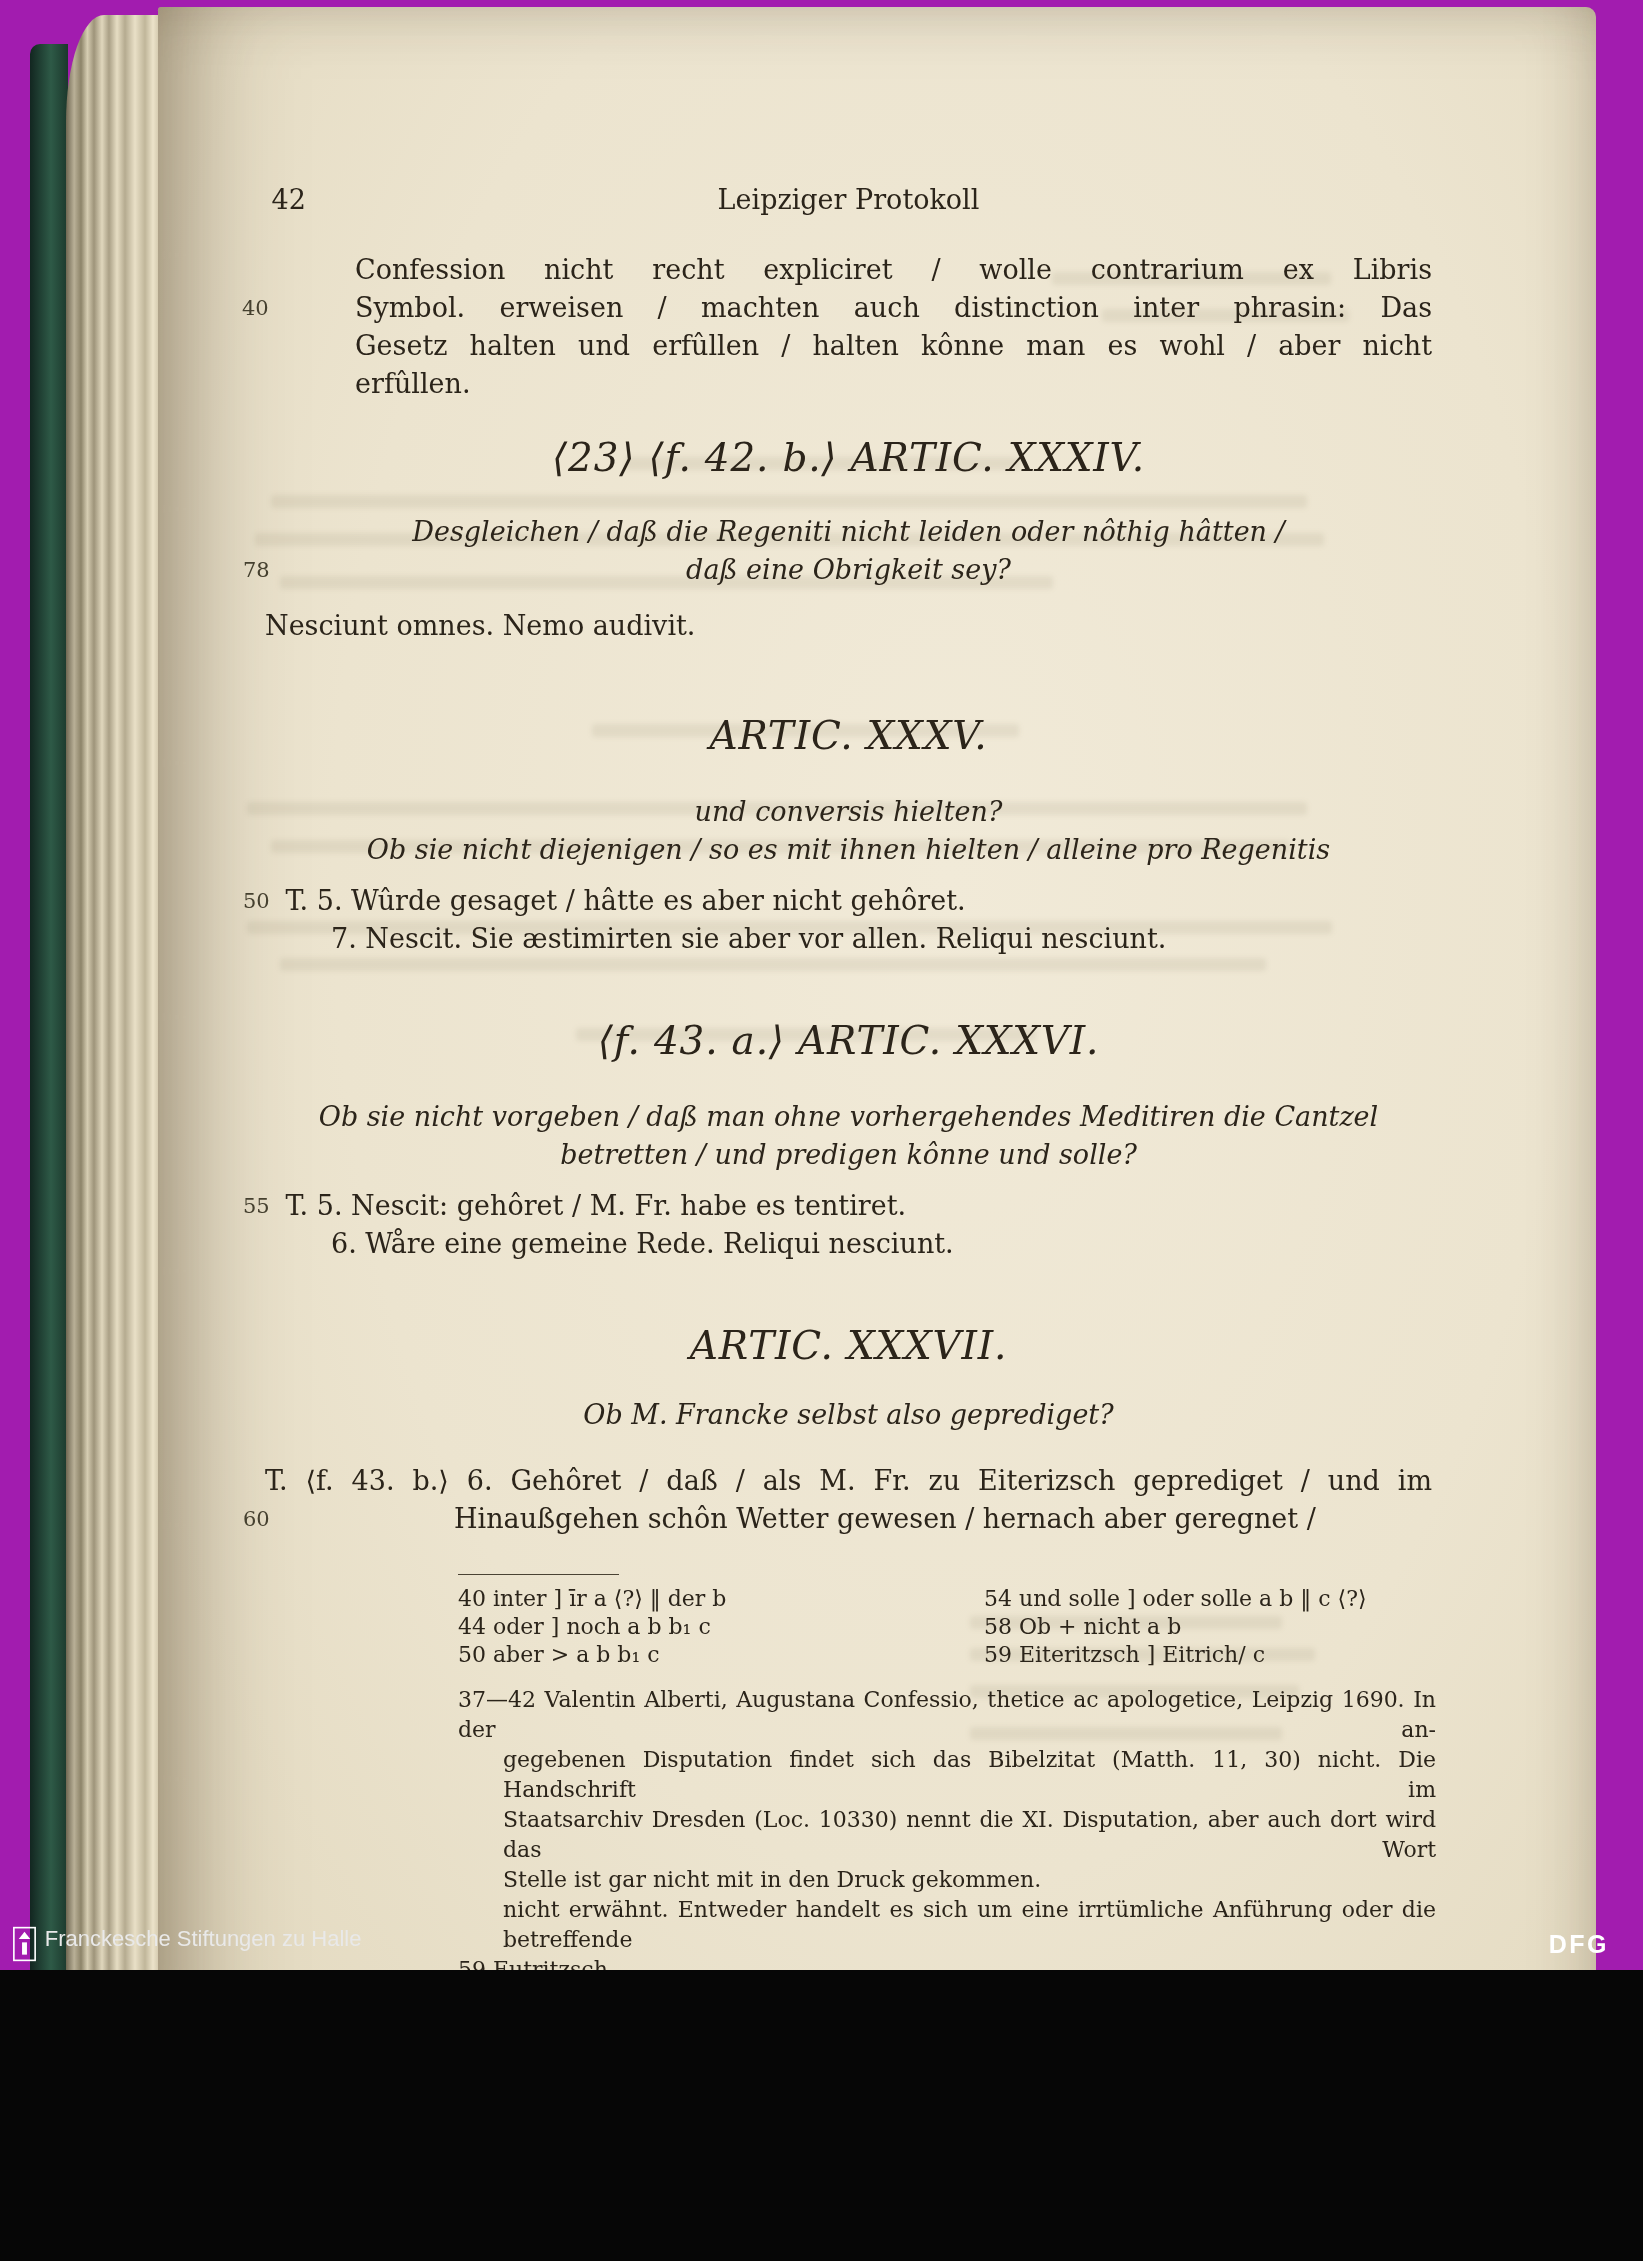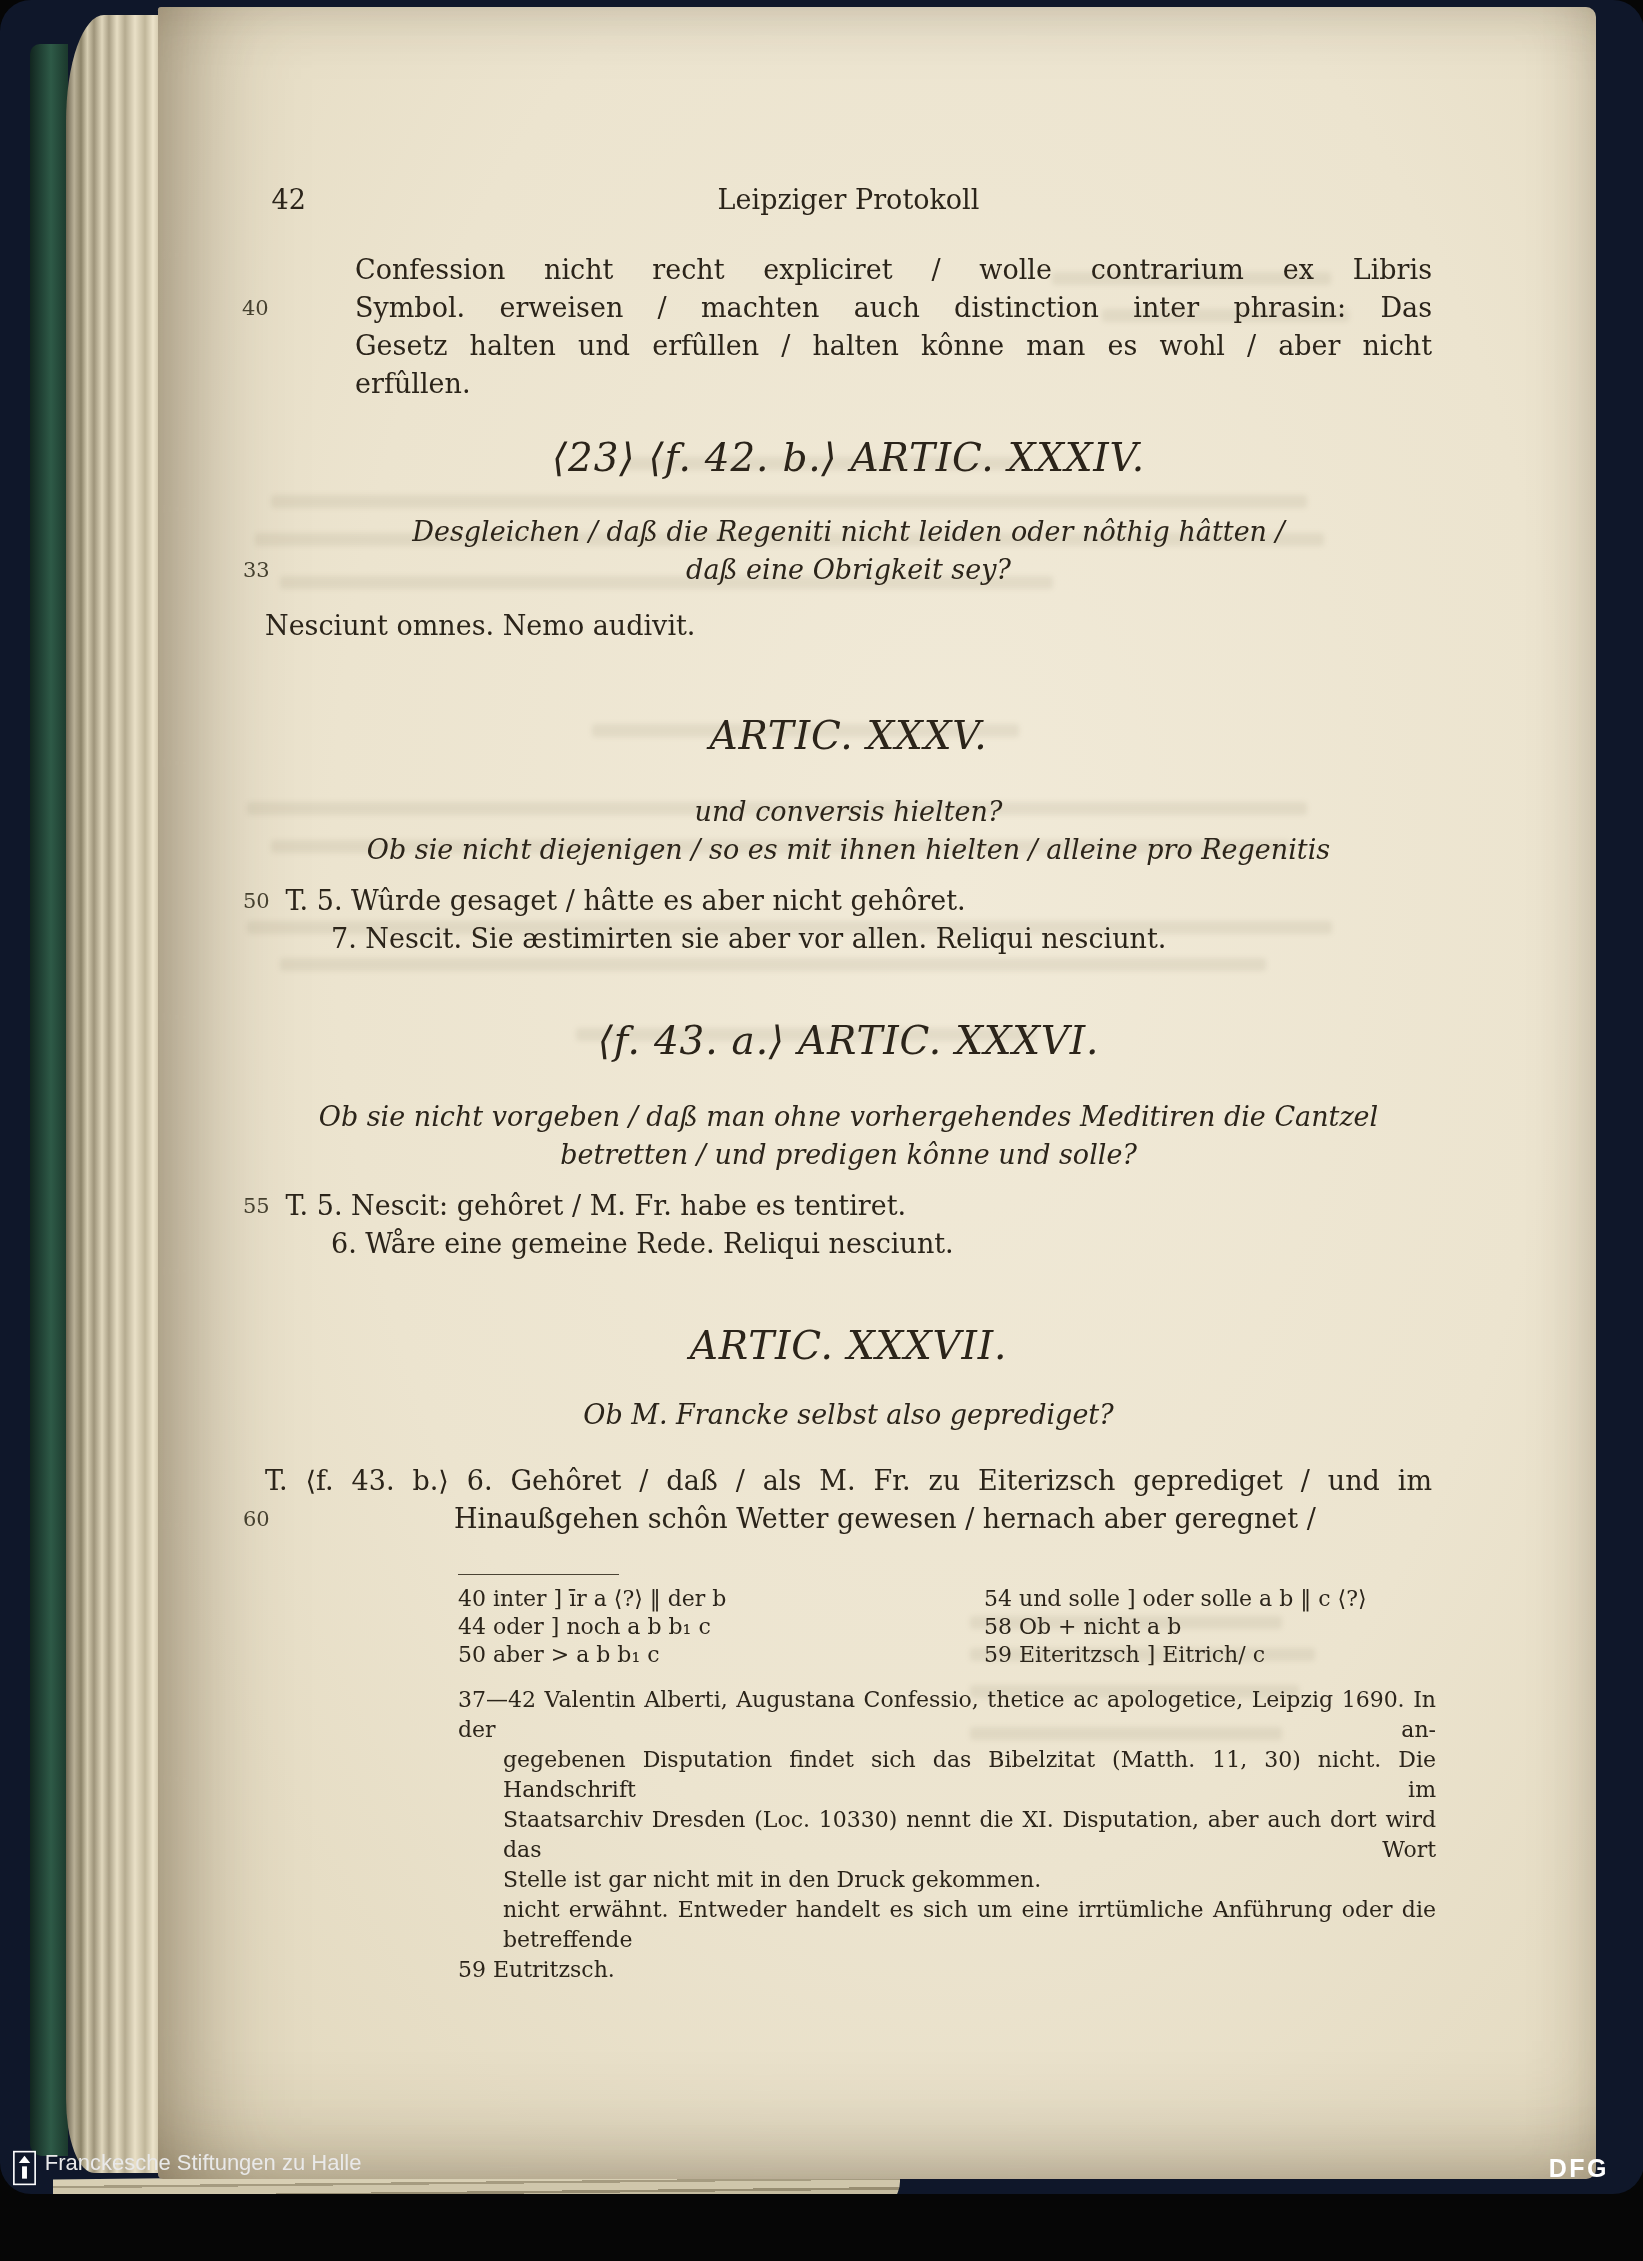--- a/index.html
+++ b/index.html
@@ -1,17 +1,17 @@
 <!DOCTYPE html>
 <html style="font-size:13px"><head>
 <meta charset="utf-8">
 <style>
   html,body{margin:0;padding:0;background:#060606;}
-  .scan{position:relative;width:1644px;height:2194px;background:#0f172a;overflow:hidden;
-        font-family:"DejaVu Serif","Liberation Serif",serif;border-radius:31px;}
+  .scan{position:relative;width:1644px;height:1970px;background:#a21caf;overflow:hidden;
+        font-family:"DejaVu Serif","Liberation Serif",serif;}
   
   .spine{position:absolute;left:30px;top:44px;width:38px;height:2112px;
          background:linear-gradient(90deg,#122620,#2e5a47 55%,#1b382c);
          border-radius:10px 0 0 13px;}
   .edge-stack{position:absolute;left:66px;top:15px;width:92px;height:2158px;
          background:linear-gradient(90deg,#6f6752 0px,#b9b097 8.2px,#8d8469 15px,#d6cdb2 21.4px,
                    #9e947a 28px,#e0d7bd 36px,#aaa086 43px,#e6ddc3 51px,#b5ab90 59px,
                    #e9e0c7 69px,#c0b69a 79px,#ece3ca 87px,#d6ccb1 92px);
          border-radius:38px 0 0 28px / 107px 0 0 74px;}
   .bottom-stack{position:absolute;left:53px;top:2175px;width:847px;height:39px;
@@ -105,21 +105,21 @@
         </div>
         <div class="line jline">Gesetz halten und erfûllen / halten kônne man es wohl / aber nicht</div>
         <div class="line">erfûllen.</div>
       </div>
 
       <div class="heading">⟨23⟩ ⟨f. 42. b.⟩  ARTIC. XXXIV.</div>
 
       <div class="question tight">
         <div class="line">Desgleichen / daß die Regeniti nicht leiden oder nôthig hâtten /</div>
         <div class="line">
-          <span class="lineno ln-col">33</span><span>daß eine Obrigkeit sey?</span>
+          <span class="lineno ln-col">78</span><span>daß eine Obrigkeit sey?</span>
         </div>
       </div>
 
       <div class="answer first">
         <div class="line">Nesciunt omnes. Nemo audivit.</div>
       </div>
 
       <div class="heading sp">ARTIC. XXXV.</div>
 
       <div class="question">

